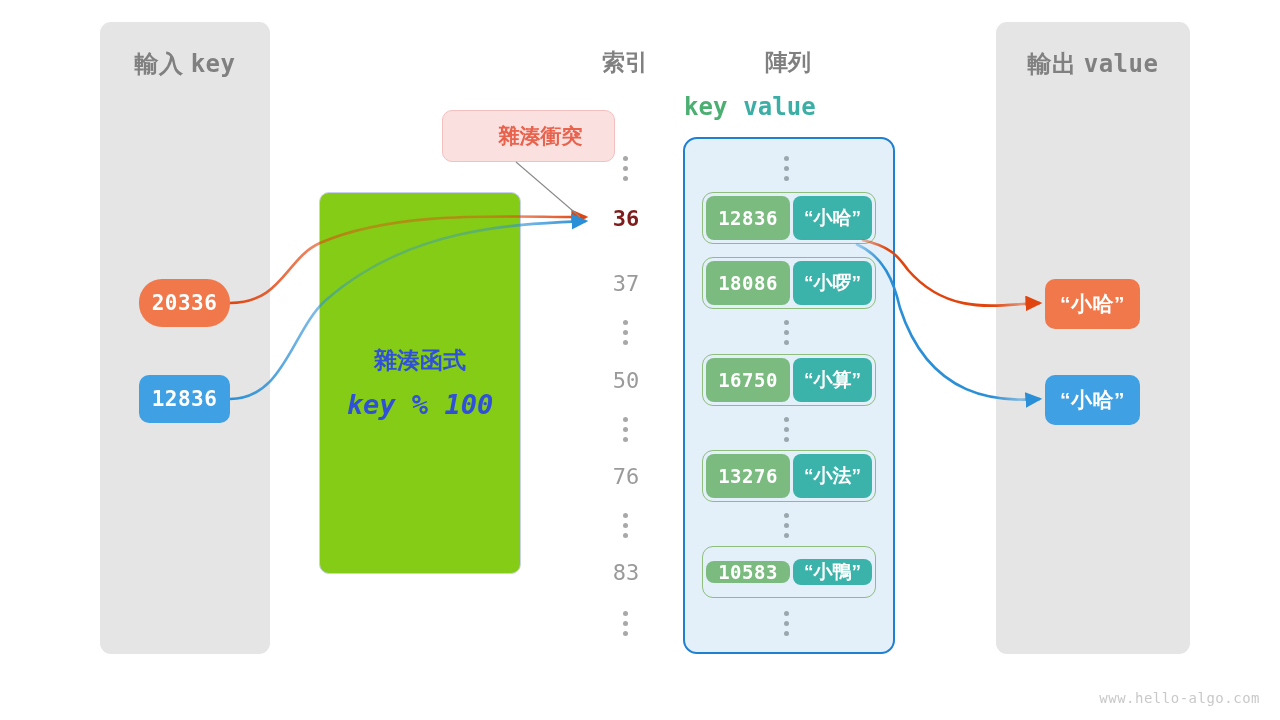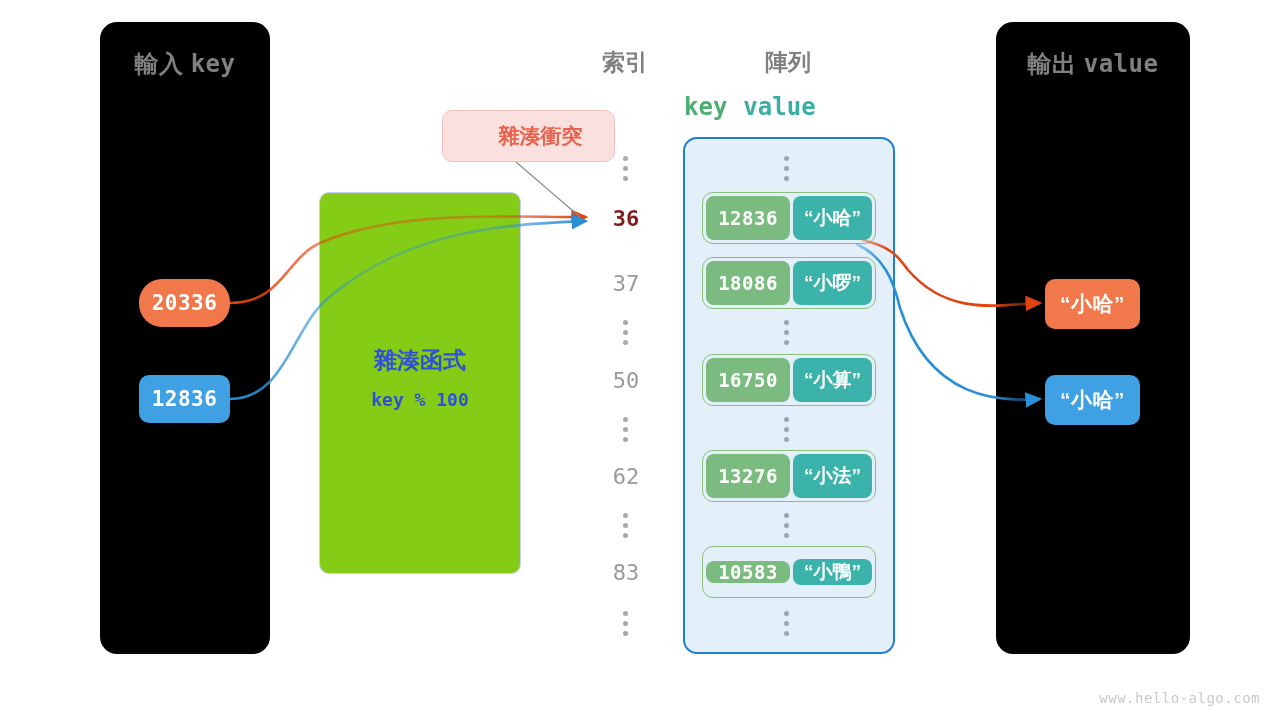--- a/index.html
+++ b/index.html
@@ -14,22 +14,22 @@
     position: relative;
     width: 1280px;
     height: 720px;
     background: #ffffff;
     overflow: hidden;
   }
 
   
   .side-panel {
     position: absolute;
-    background: #000000;
-    border-radius: 17px;
+    background: #e5e5e5;
+    border-radius: 11px;
   }
   #input-panel  { left: 100px; top: 22px; width: 170px; height: 632px; }
   #output-panel { left: 996px; top: 22px; width: 194px; height: 632px; }
 
   .panel-title {
     position: absolute;
     top: 26px;
     left: 0;
     width: 100%;
     text-align: center;
@@ -92,22 +92,23 @@
     font-weight: bold;
   }
   #hash-formula {
     position: absolute;
     left: 0;
     top: 196px;
     width: 100%;
     text-align: center;
     color: #2f50d8;
     font-family: "DejaVu Sans Mono", "Liberation Mono", monospace;
-    font-size: 18px;
-    font-weight: bold;
+    font-size: 27px;
+    font-weight: bold;
+    font-style: italic;
   }
 
   
   #collision-badge {
     position: absolute;
     left: 442px;
     top: 110px;
     width: 147px;
     height: 50px;
     background: #fbe0e0;
@@ -290,21 +291,21 @@
 
   <div class="pill orange cjk" id="out-1">“小哈”</div>
   <div class="pill blue cjk" id="out-2">“小哈”</div>
 
   <div id="array-box"></div>
 
   <div id="index-col">
       <div class="idx active" style="top: 68px;">36</div>
       <div class="idx" style="top: 133px;">37</div>
       <div class="idx" style="top: 230px;">50</div>
-      <div class="idx" style="top: 326px;">62</div>
+      <div class="idx" style="top: 326px;">76</div>
       <div class="idx" style="top: 422px;">83</div>
     </div>
 
   <div id="rows-host">
       <div class="row" style="top: 192px;">
         <div class="cell-key">12836</div>
         <div class="cell-val">“小哈”</div>
       </div>
       <div class="row" style="top: 257px;">
         <div class="cell-key">18086</div>

